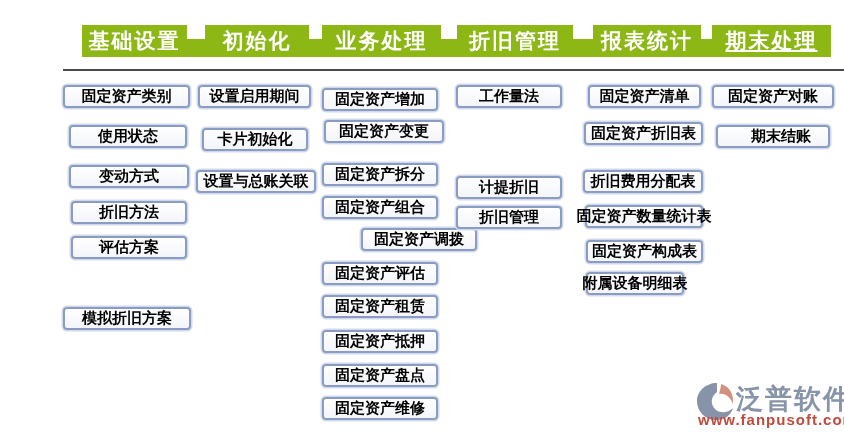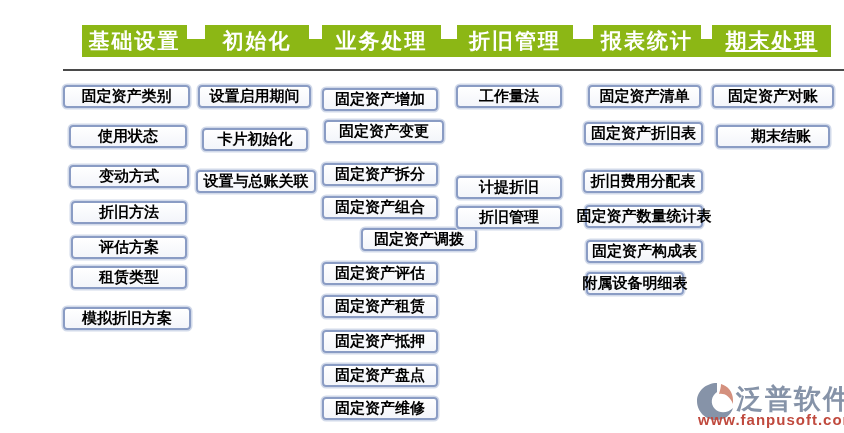--- a/index.html
+++ b/index.html
@@ -115,21 +115,20 @@
   <div class="connector" style="left:573px;width:20px;"></div>
   <div class="connector" style="left:700px;width:12px;"></div>
 
   <div class="divider"></div>
 
   <div class="btn" style="left:63px;top:85px;width:127px;">固定资产类别</div>
   <div class="btn" style="left:69px;top:125px;width:118px;">使用状态</div>
   <div class="btn" style="left:69px;top:165px;width:120px;">变动方式</div>
   <div class="btn" style="left:71px;top:201px;width:116px;">折旧方法</div>
   <div class="btn" style="left:71px;top:236px;width:116px;">评估方案</div>
-  <div class="btn" style="left:71px;top:266px;width:116px;">租赁类型</div>
   <div class="btn" style="left:63px;top:307px;width:128px;">模拟折旧方案</div>
 
   <div class="btn" style="left:198px;top:85px;width:113px;">设置启用期间</div>
   <div class="btn" style="left:202px;top:128px;width:106px;">卡片初始化</div>
   <div class="btn" style="left:196px;top:170px;width:120px;">设置与总账关联</div>
 
   <div class="btn" style="left:322px;top:88px;width:116px;">固定资产增加</div>
   <div class="btn" style="left:324px;top:120px;width:120px;">固定资产变更</div>
   <div class="btn" style="left:322px;top:163px;width:116px;">固定资产拆分</div>
   <div class="btn" style="left:322px;top:196px;width:116px;">固定资产组合</div>

